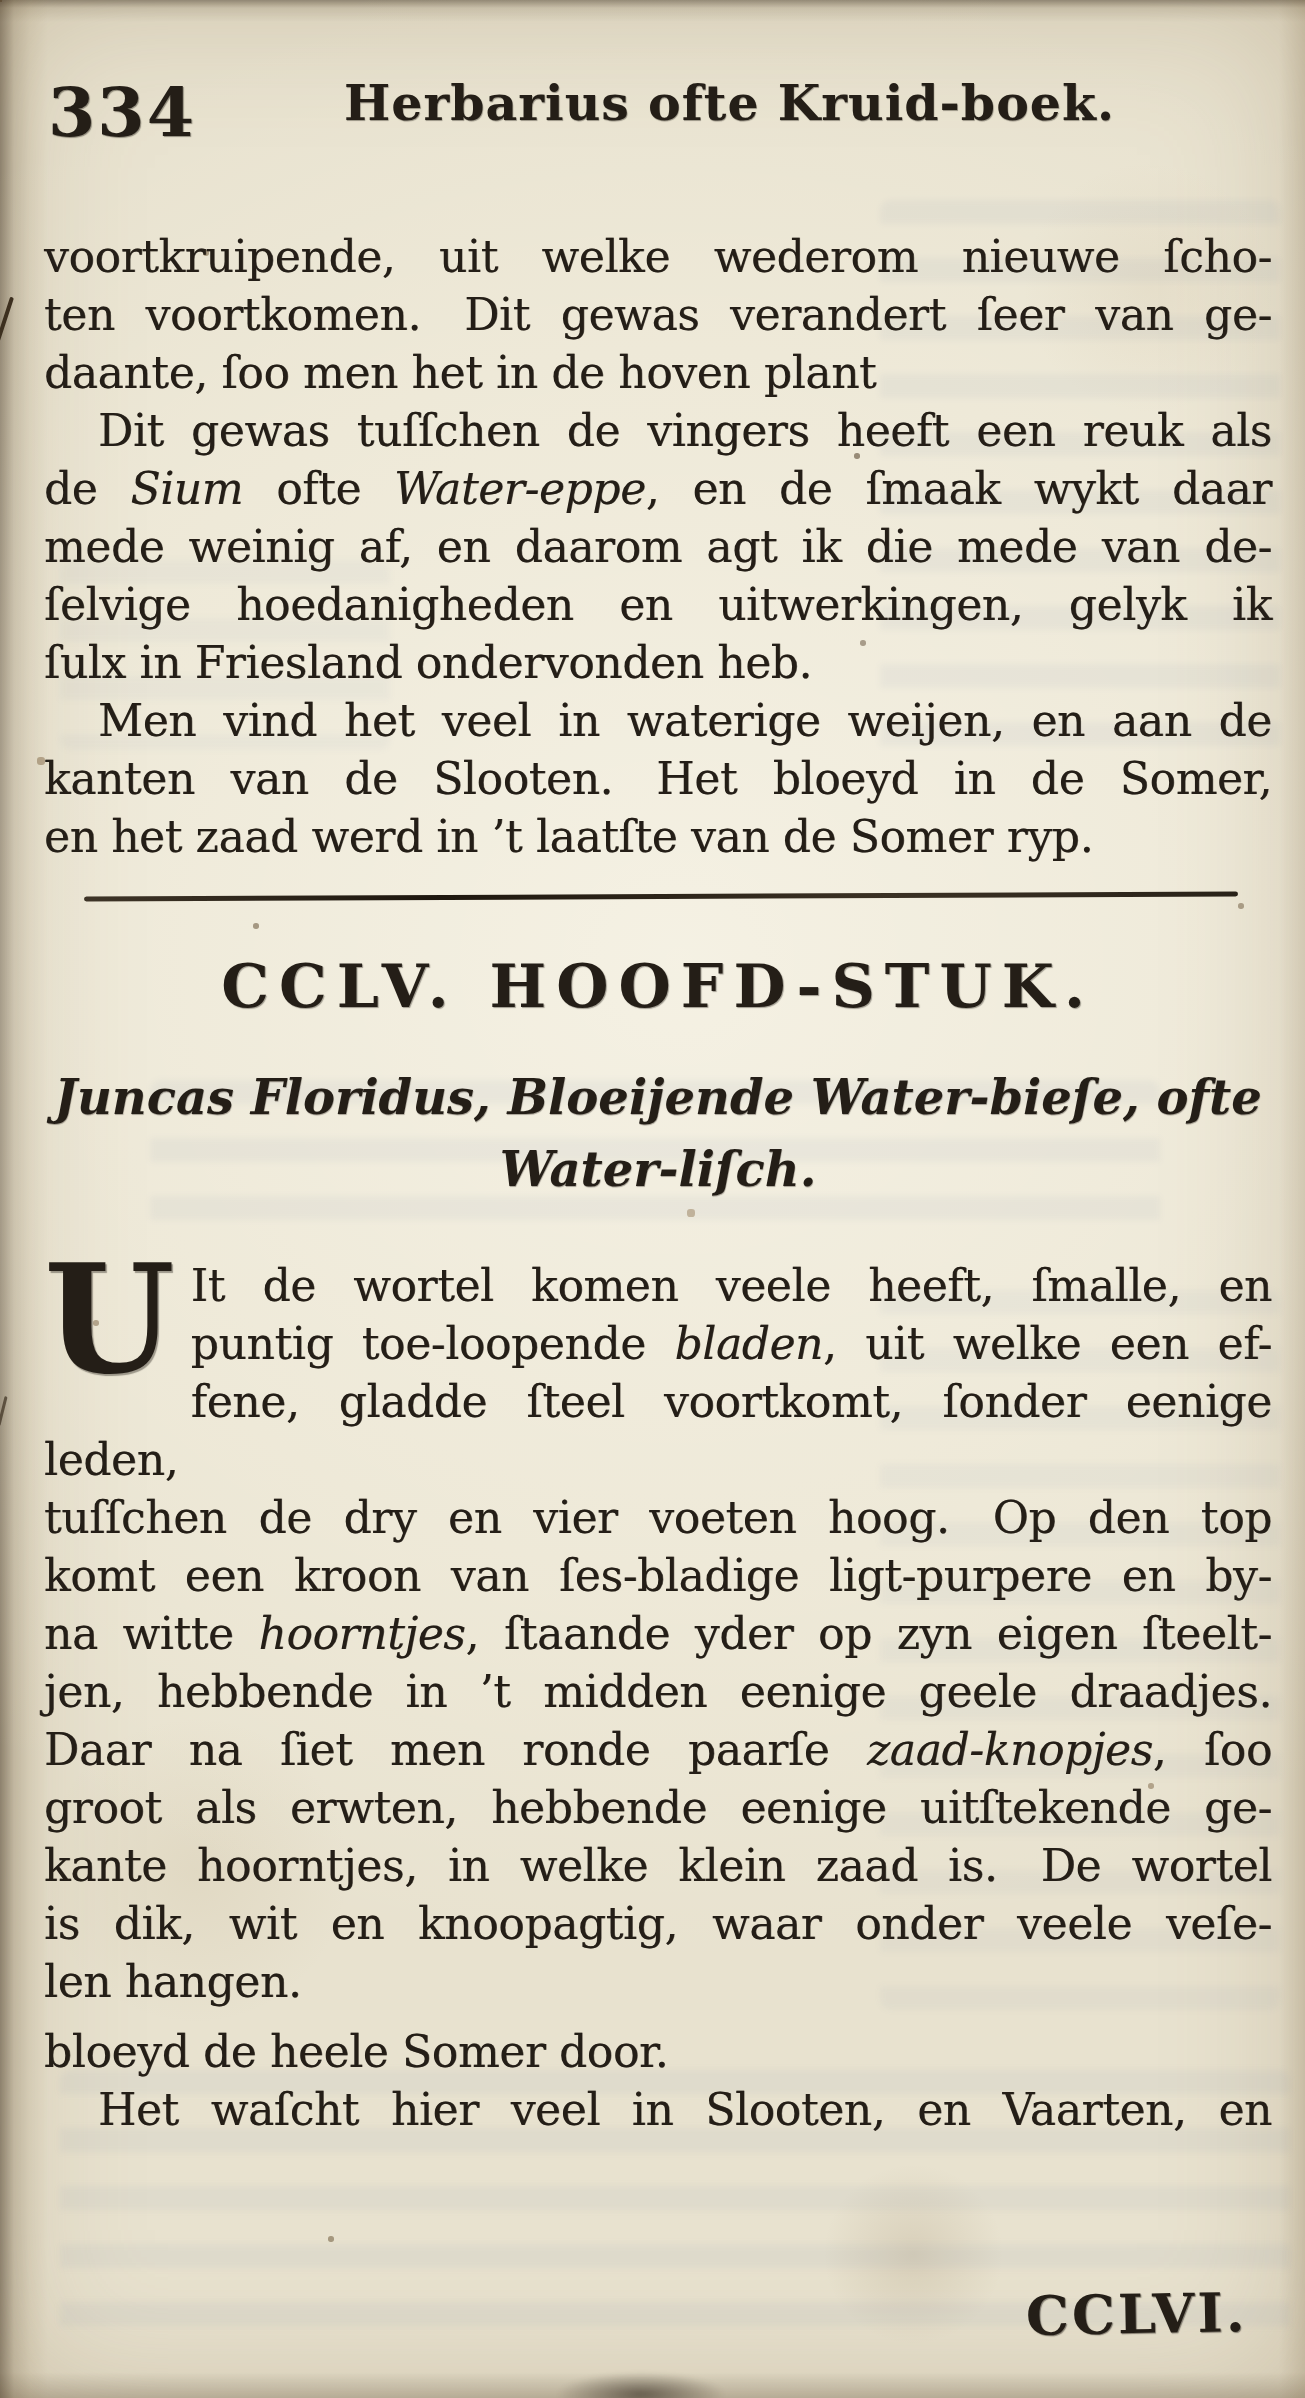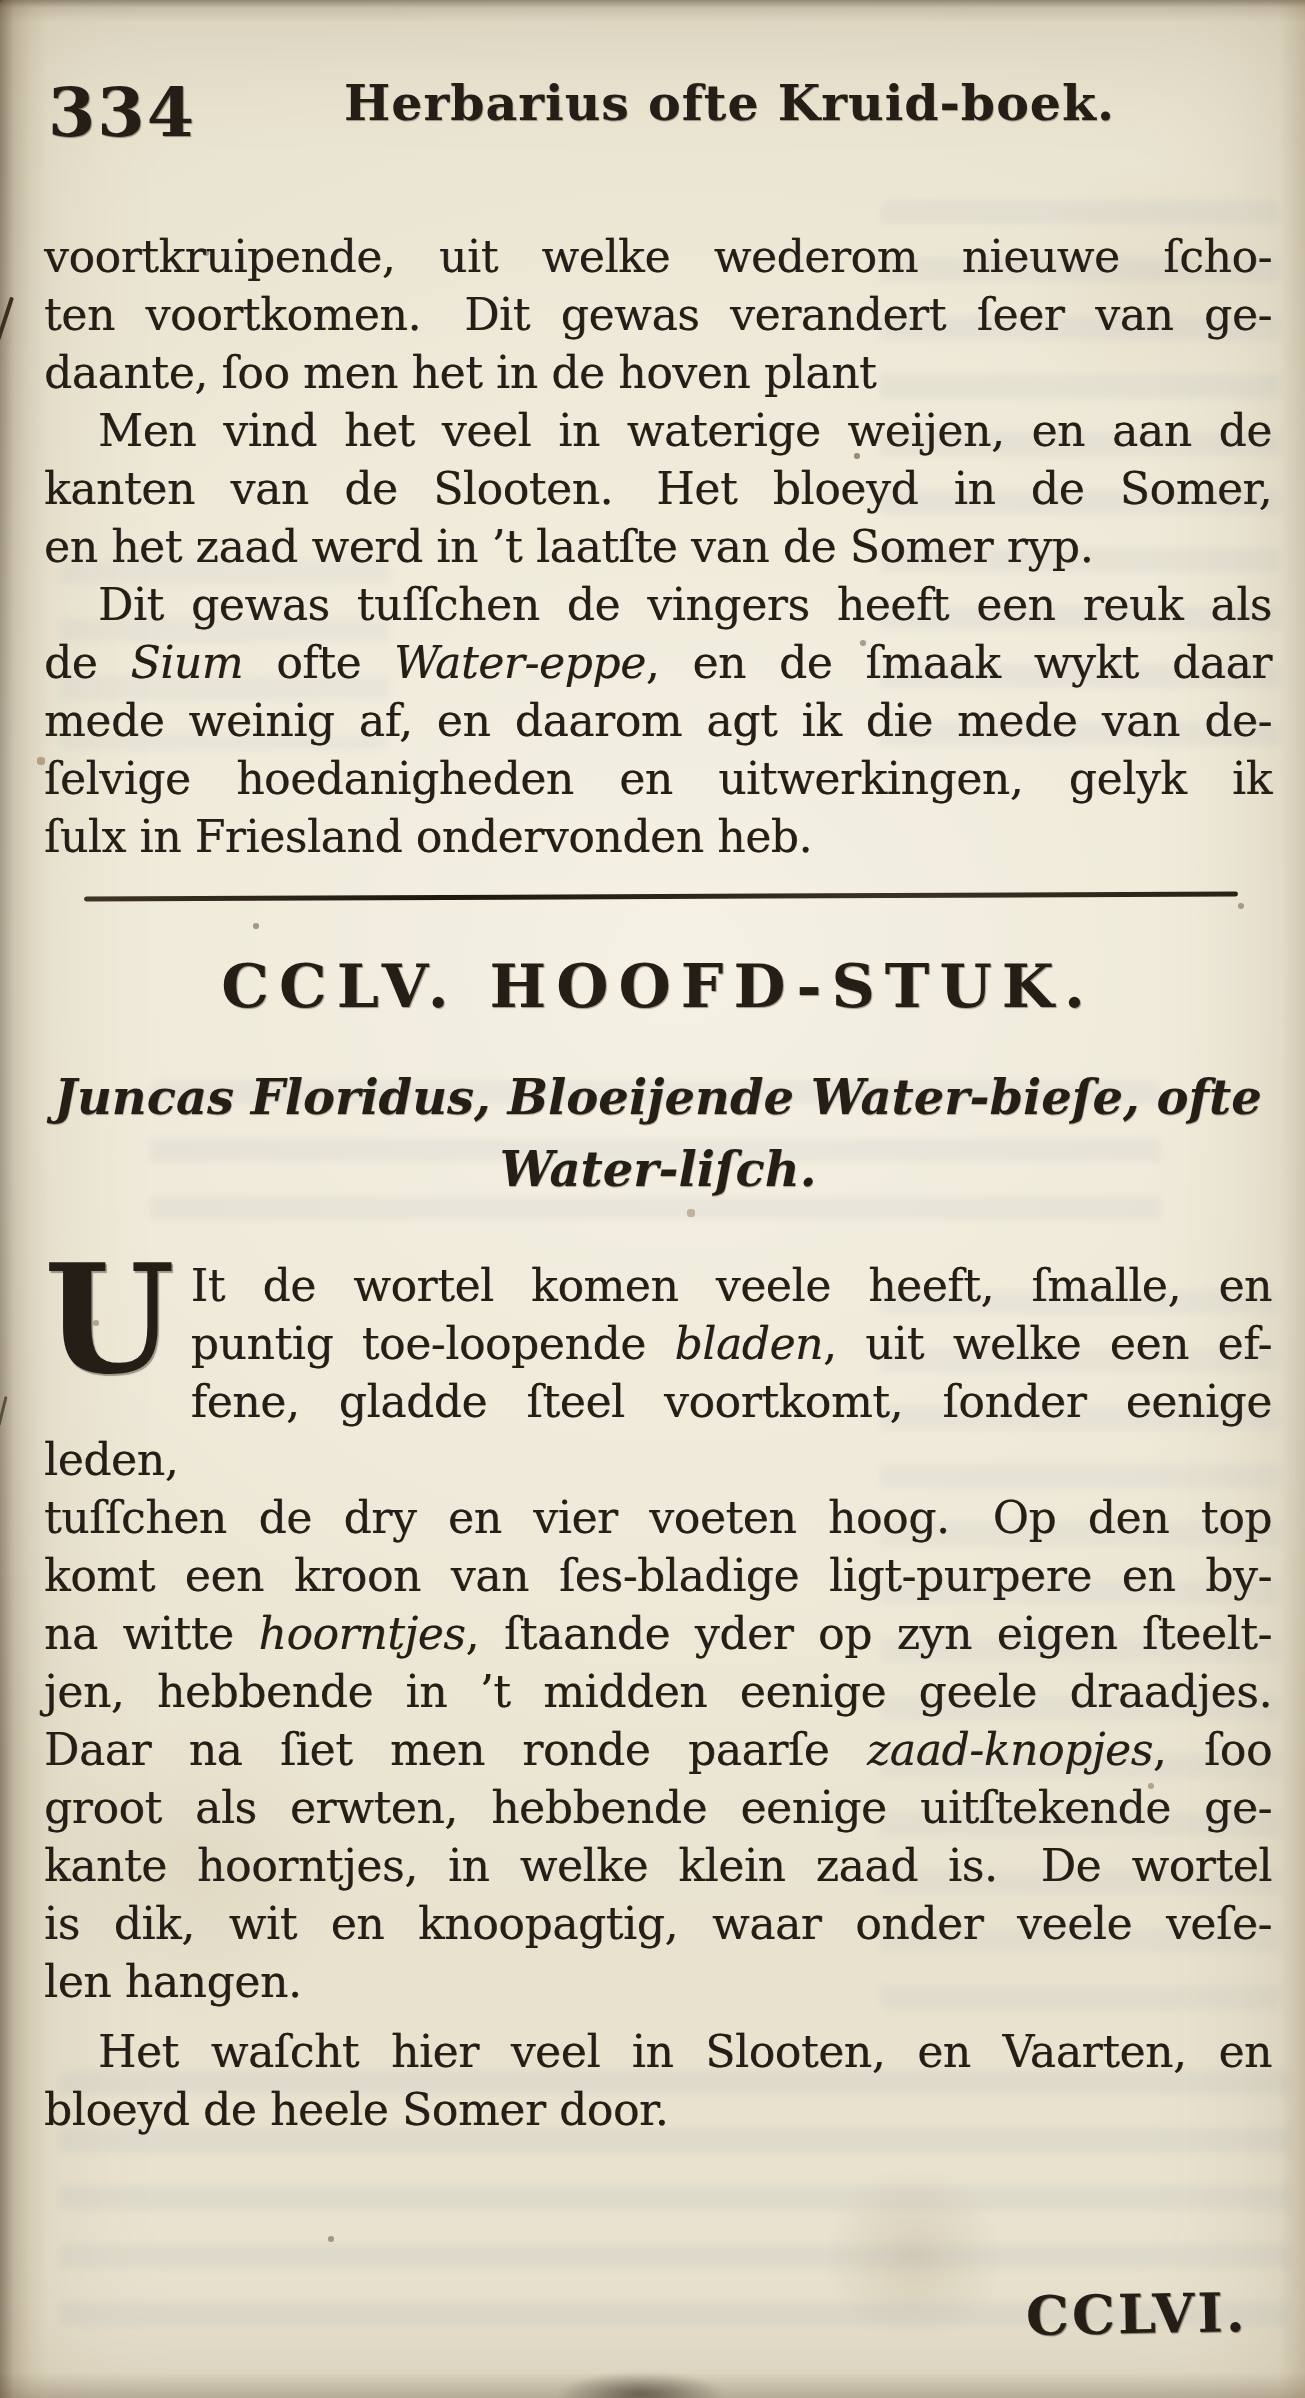--- a/index.html
+++ b/index.html
@@ -143,31 +143,31 @@
 
     <div class="body">
 
       <div class="para">
         <div class="line"><span>voortkruipende, uit welke wederom nieuwe ſcho-</span></div>
         <div class="line"><span>ten voortkomen.  Dit gewas verandert ſeer van ge-</span></div>
         <div class="line short"><span>daante, ſoo men het in de hoven plant</span></div>
       </div>
 
       <div class="para">
-        <div class="line indent"><span>Men vind het veel in waterige weijen, en aan de</span></div>
-        <div class="line"><span>kanten van de Slooten.  Het bloeyd in de Somer,</span></div>
-        <div class="line short"><span>en het zaad werd in ’t laatſte van de Somer ryp.</span></div>
-      </div>
-
-      <div class="para">
         <div class="line indent"><span>Dit gewas tuſſchen de vingers heeft een reuk als</span></div>
         <div class="line"><span>de </span><span class="it">Sium</span><span> ofte </span><span class="it">Water-eppe</span><span>, en de ſmaak wykt daar</span></div>
         <div class="line"><span>mede weinig af, en daarom agt ik die mede van de-</span></div>
         <div class="line"><span>ſelvige hoedanigheden en uitwerkingen, gelyk ik</span></div>
         <div class="line short"><span>ſulx in Friesland ondervonden heb.</span></div>
+      </div>
+
+      <div class="para">
+        <div class="line indent"><span>Men vind het veel in waterige weijen, en aan de</span></div>
+        <div class="line"><span>kanten van de Slooten.  Het bloeyd in de Somer,</span></div>
+        <div class="line short"><span>en het zaad werd in ’t laatſte van de Somer ryp.</span></div>
       </div>
 
       <div class="rule"></div>
 
       <div class="chap-head">CCLV. HOOFD-STUK.</div>
 
       <div class="chap-sub">
         <div>Juncas Floridus, Bloeijende Water-bieſe, ofte</div>
         <div>Water-liſch.</div>
       </div>
@@ -182,22 +182,22 @@
         <div class="line"><span>na witte </span><span class="it">hoorntjes</span><span>, ſtaande yder op zyn eigen ſteelt-</span></div>
         <div class="line"><span>jen, hebbende in ’t midden eenige geele draadjes.</span></div>
         <div class="line"><span>Daar na ſiet men ronde paarſe </span><span class="it">zaad-knopjes</span><span>, ſoo</span></div>
         <div class="line"><span>groot als erwten, hebbende eenige uitſtekende ge-</span></div>
         <div class="line"><span>kante hoorntjes, in welke klein zaad is.  De wortel</span></div>
         <div class="line"><span>is dik, wit en knoopagtig, waar onder veele veſe-</span></div>
         <div class="line short"><span>len hangen.</span></div>
       </div>
 
       <div class="para para-last">
+        <div class="line short"><span>bloeyd de heele Somer door.</span></div>
         <div class="line indent"><span>Het waſcht hier veel in Slooten, en Vaarten, en</span></div>
-        <div class="line short"><span>bloeyd de heele Somer door.</span></div>
       </div>
 
     </div>
   </div>
 
   <div class="catchword">CCLVI.</div>
 
 </div>
 
 </body></html>

